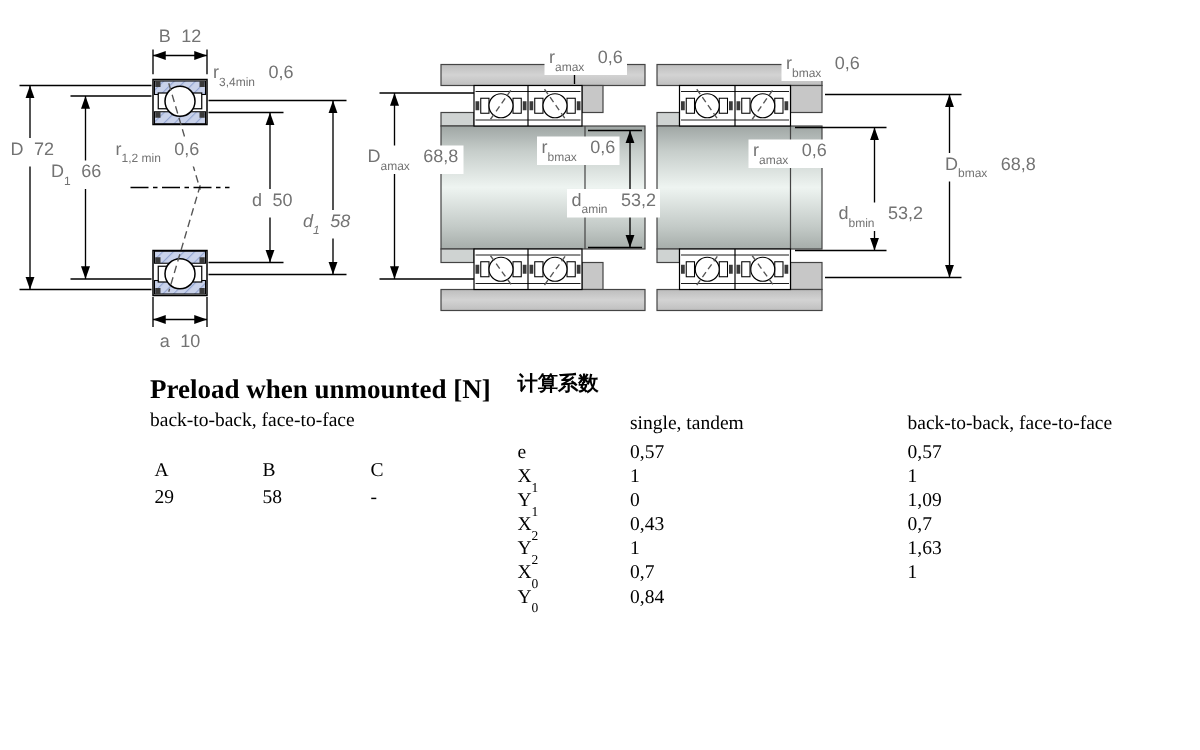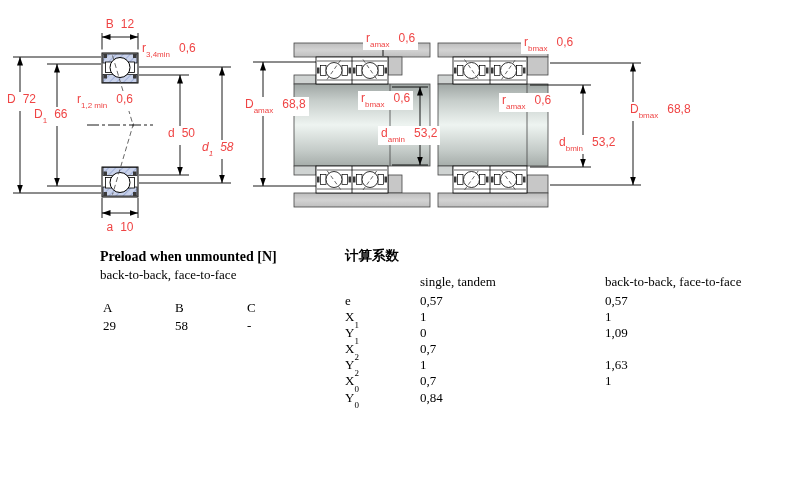--- a/index.html
+++ b/index.html
@@ -1,28 +1,28 @@
 <!DOCTYPE html>
 <html><head>
 <meta charset="utf-8">
 <style>
   html,body{margin:0;padding:0;background:#fff;}
   .stage{position:relative;width:800px;height:500px;background:#fff;
          font-family:"Liberation Sans",sans-serif;overflow:hidden;}
   .draw{position:absolute;left:0;top:0;z-index:1;}
-  .lbl{position:absolute;z-index:2;font-size:12px;color:#ef4444;white-space:nowrap;line-height:14px;}
+  .lbl{position:absolute;z-index:2;font-size:12px;color:#737373;white-space:nowrap;line-height:14px;}
   .lbl.bgw{background:#fff;padding:0 3px;}
   .lbl sub{font-size:8px;position:relative;top:2px;}
   .lbl .val{margin-left:9px;}
   .lbl .val.tight{margin-left:7px;}
   .ctr{text-align:center;}
   
   .ser{font-family:"Liberation Serif",serif;font-size:13px;color:#000;}
   .preload{position:absolute;left:100px;top:249px;z-index:2;}
-  .preload .t{font-weight:bold;font-size:14px;}
+  .preload .t{font-weight:bold;font-size:18px;}
   .preload .s{margin-top:2px;}
   .pgrid{display:grid;grid-template-columns:72px 72px 72px;margin-top:17px;row-gap:2px;}
   .pgrid div{padding-left:3px;}
   .factors{position:absolute;left:345px;top:247px;z-index:2;}
   .factors .t{font-weight:bold;font-size:13.5px;}
   .fgrid{display:grid;grid-template-columns:75px 185px 200px;}
   .fgrid.head{margin-top:9px;margin-bottom:3px;}
   .frow{display:grid;grid-template-columns:75px 185px 200px;height:16.1px;align-items:start;}
   .frow sub{font-size:9px;position:relative;top:3px;}
 </style>
@@ -331,20 +331,21 @@
     <div>1</div>
     <div>1</div>
   </div>
   <div class="frow">
     <div><span>Y</span><sub>1</sub></div>
     <div>0</div>
     <div>1,09</div>
   </div>
   <div class="frow">
     <div><span>X</span><sub>2</sub></div>
+    <div>0,43</div>
     <div>0,7</div>
   </div>
   <div class="frow">
     <div><span>Y</span><sub>2</sub></div>
     <div>1</div>
     <div>1,63</div>
   </div>
   <div class="frow">
     <div><span>X</span><sub>0</sub></div>
     <div>0,7</div>

